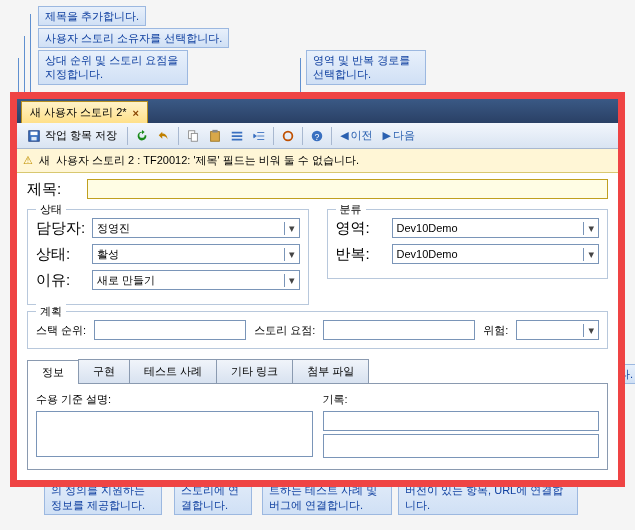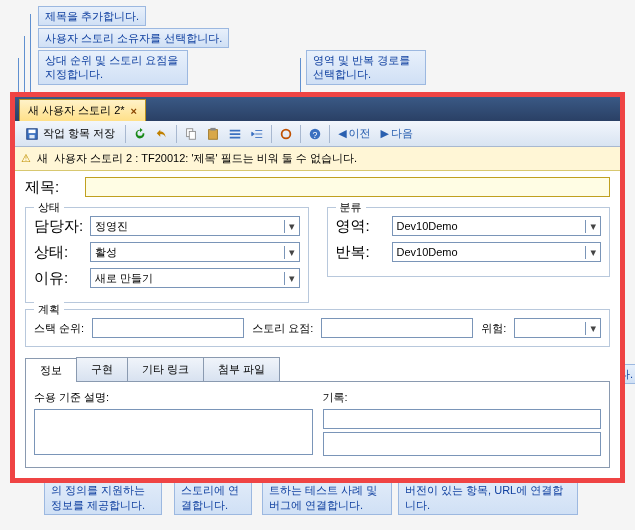--- a/index.html
+++ b/index.html
@@ -1,21 +1,21 @@
 <!DOCTYPE html>
 <html><head>
 <meta charset="utf-8">
 <style>
   * { box-sizing: border-box; margin: 0; padding: 0; font-family: "Malgun Gothic", sans-serif; }
   body { background: #f5f5f5; font-size: 11px; }
   .canvas { position: relative; width: 539px; height: 530px; }
   .callout { position: absolute; background: linear-gradient(#e8f0fb, #d0e0f5); border: 1px solid #9cb8e0; padding: 2px 6px; font-size: 11px; color: #1040a0; line-height: 1.3; white-space: nowrap; }
   .callout.multi { white-space: normal; }
   .line { position: absolute; background: #6090d0; }
-  .window { position: absolute; left: 10px; top: 92px; width: 615px; background: #fff; border: 5px solid #ef4444; }
+  .window { position: absolute; left: 10px; top: 92px; width: 615px; background: #fff; border: 7px solid #ef4444; }
   .tabbar { background: linear-gradient(#3a5985, #2a4065); height: 24px; display: flex; align-items: flex-end; padding-left: 4px; }
   .tab { background: linear-gradient(#fff2c8, #ffe089); border: 1px solid #b89020; border-bottom: none; padding: 3px 8px; font-size: 11px; display: flex; align-items: center; gap: 6px; }
   .tab .close { color: #884400; font-weight: bold; cursor: pointer; }
   .toolbar { background: linear-gradient(#f2f6fc, #d9e4f2); border-bottom: 1px solid #a8b8d0; height: 26px; display: flex; align-items: center; padding: 0 4px; gap: 2px; }
   .tbtn { width: 20px; height: 20px; display: flex; align-items: center; justify-content: center; border: 1px solid transparent; border-radius: 2px; }
   .tsep { width: 1px; height: 18px; background: #a8b8d0; margin: 0 2px; }
   .tsave { display: flex; align-items: center; gap: 4px; padding: 0 6px; height: 20px; }
   .tnav { color: #2a60b0; display: flex; align-items: center; gap: 2px; padding: 0 4px; }
   .warnbar { background: #fff6d6; border-bottom: 1px solid #d8c870; padding: 4px 6px; display: flex; align-items: center; gap: 6px; font-size: 11px; }
   .warnicon { color: #c09000; }
@@ -235,20 +235,21 @@
           <div class="sel" style="flex:1">
               <span></span>
               <span class="arrow">▾</span>
             </div>
         </div>
       </div>
 
       <div class="tabs2">
         <div class="tab2 active">정보</div>
         <div class="tab2">구현</div>
+        <div class="tab2">테스트 사례</div>
         <div class="tab2">기타 링크</div>
         <div class="tab2">첨부 파일</div>
       </div>
       <div class="panel">
         <div class="pcols">
           <div class="pcol">
             <div class="plbl">수용 기준 설명:</div>
             <div class="ta"></div>
           </div>
           <div class="pcol">

